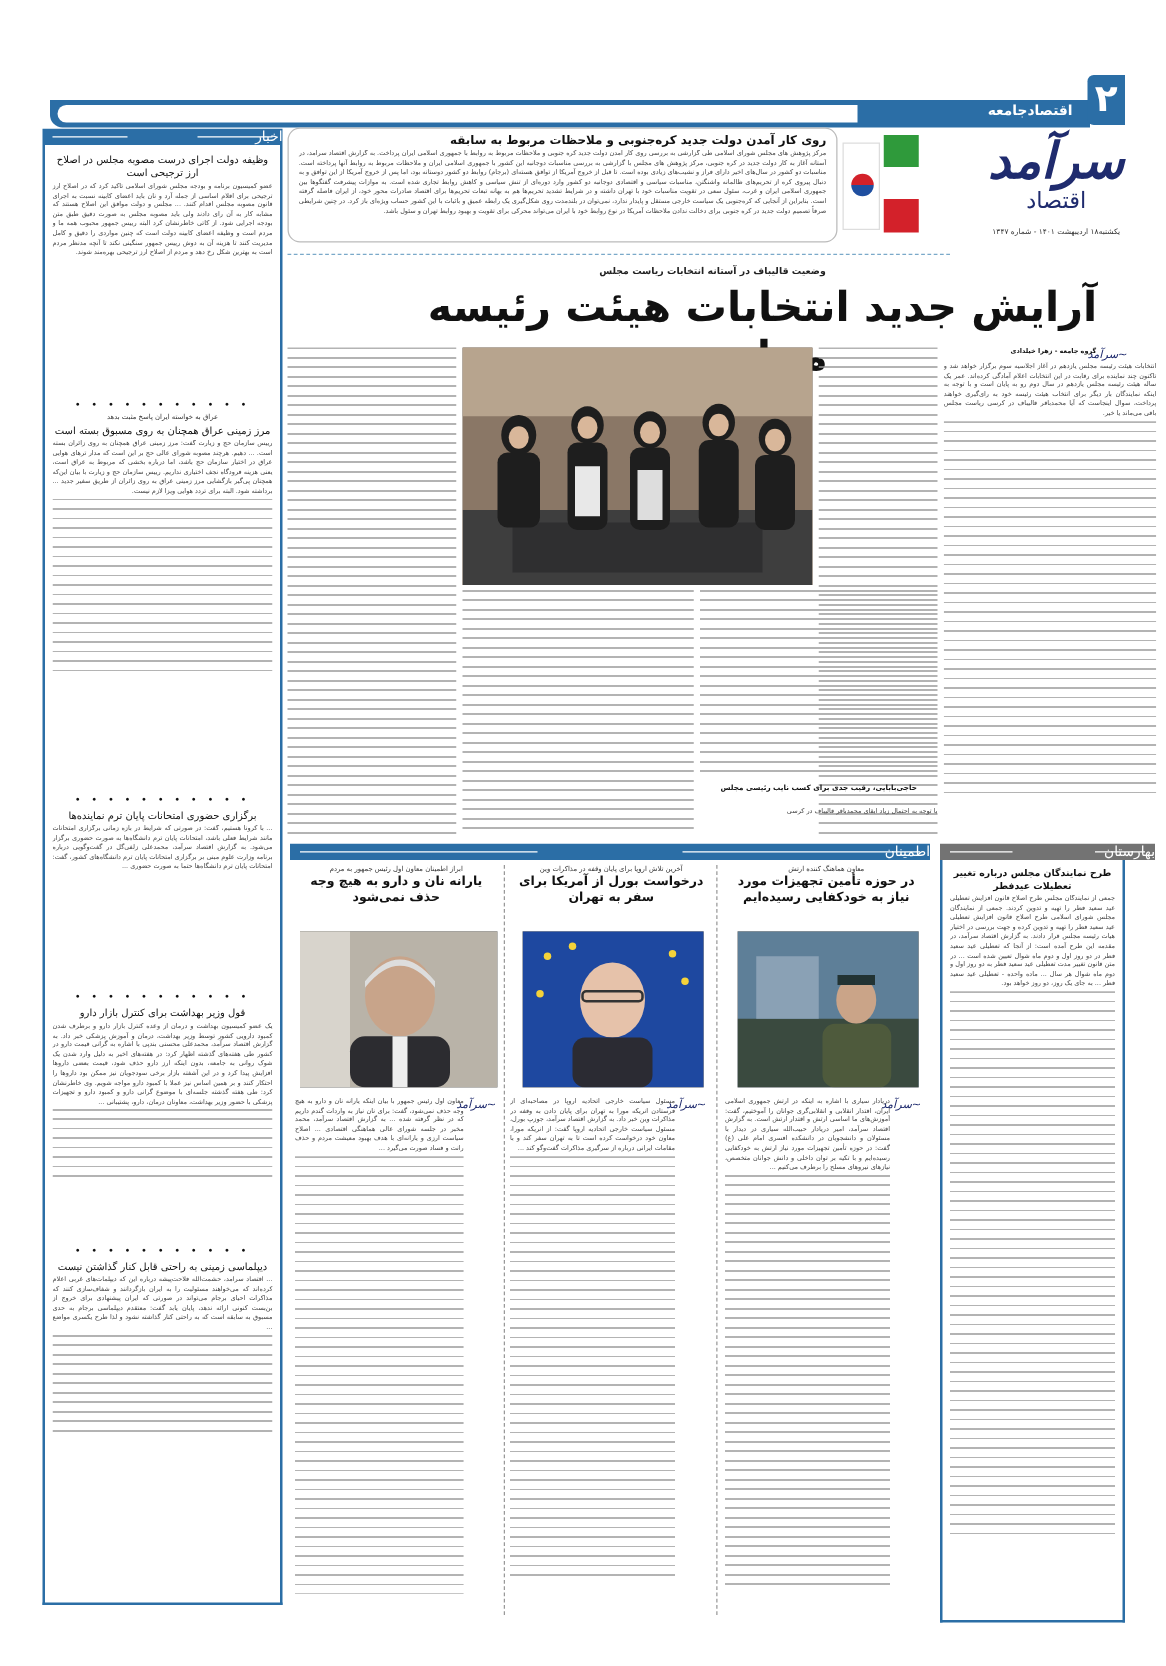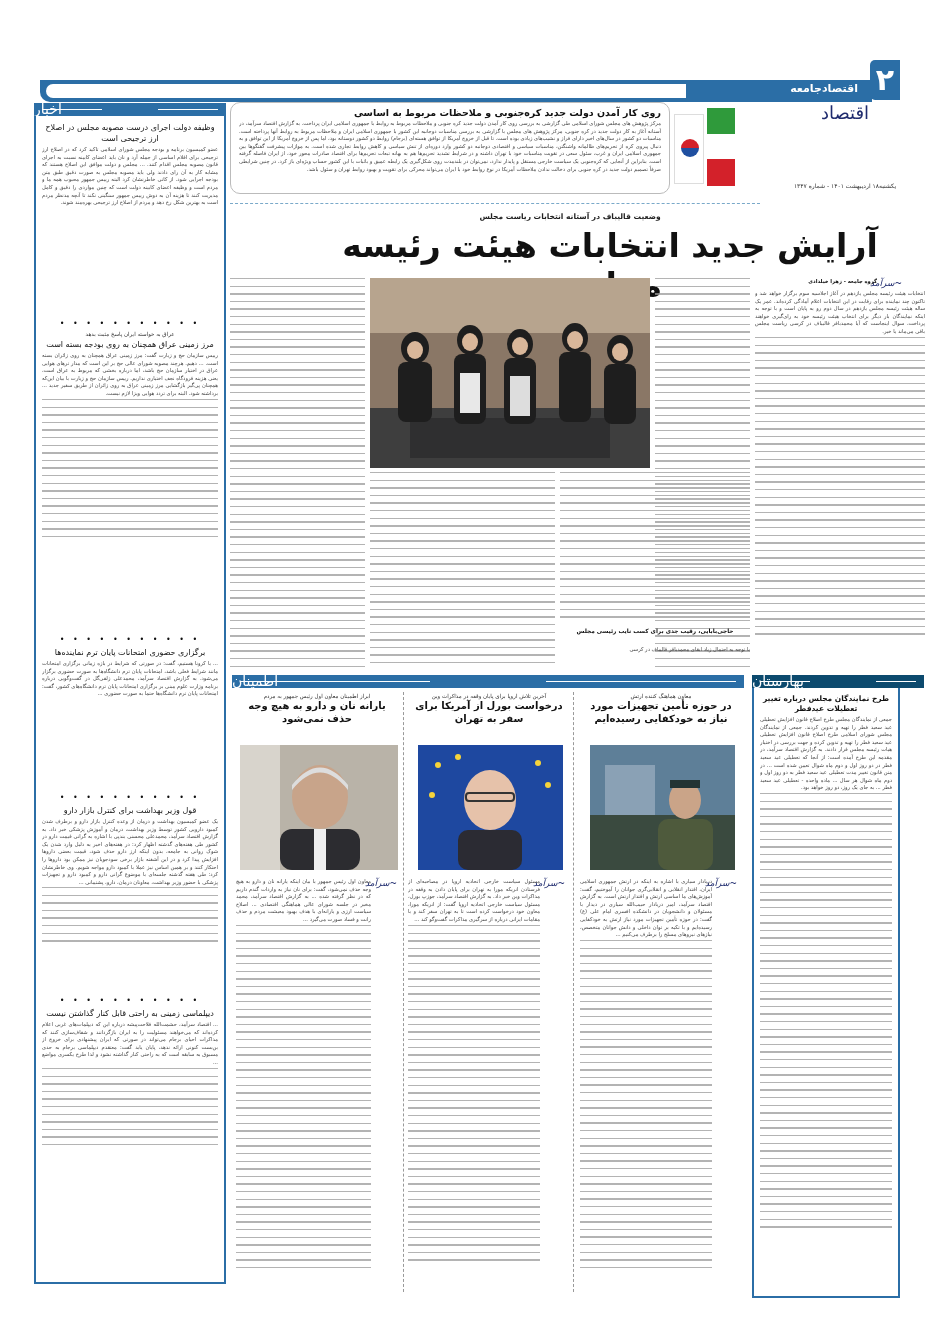--- a/index.html
+++ b/index.html
@@ -34,29 +34,29 @@
   .dotted-sep { left: 230px; top: 203px; width: 530px; height: 0; border-top: 1px dashed #7aa9c9; }
 
   
   .kicker { left: 300px; top: 212px; width: 540px; text-align: center; font-size: 7.5px; font-weight: bold; color: #222; }
   .headline { left: 300px; top: 226px; width: 620px; text-align: center; font-size: 33px; font-weight: bold; color: #111; letter-spacing: -1px; }
 
   .main-photo { left: 370px; top: 278px; width: 280px; height: 190px; overflow: hidden; background: #7b6a5a; }
 
   
   .akhbar-band { left: 34px; top: 103px; width: 192px; height: 13px; background: #2b6ea6; }
-  .band-title { position: absolute; left: 0; right: 0; top: 0; text-align: left; color: #fff; font-size: 14px; line-height: 13px; }
+  .band-title { position: absolute; left: 0; right: 0; top: 0; text-align: right; color: #fff; font-size: 11px; line-height: 13px; }
   .band-line { position: absolute; top: 6px; height: 1px; background: #fff; }
   .akhbar-box { left: 34px; top: 116px; width: 192px; height: 1168px; border: 2px solid #2b6ea6; border-top: none; padding: 4px 6px; }
   .akhbar-box h3 { font-size: 8px; font-weight: normal; text-align: center; color: #111; line-height: 11px; margin: 2px 0; }
   .akhbar-box .kick { font-size: 5.5px; text-align: center; color: #333; margin-top: 3px; }
   .dots { text-align: center; color: #111; letter-spacing: 3px; font-size: 8px; margin: 3px 0; }
 
   
-  .bah-band { left: 752px; top: 675px; width: 172px; height: 13px; background: #0c4a6e; }
+  .bah-band { left: 752px; top: 675px; width: 172px; height: 13px; background: #737373; }
   .bah-box { left: 752px; top: 688px; width: 148px; height: 610px; border: 2px solid #2b6ea6; border-top: none; padding: 4px 6px; }
   .bah-box h3 { font-size: 7.5px; font-weight: bold; text-align: center; color: #111; line-height: 10px; margin: 2px 0; }
 
   
   .barg-band { left: 232px; top: 675px; width: 512px; height: 13px; background: #2b6ea6; }
   .col { width: 162px; }
   .col .kick { font-size: 5.5px; text-align: center; color: #333; }
   .col h3 { font-size: 10px; font-weight: bold; text-align: center; color: #111; line-height: 13px; }
   .vsep { width: 0; border-left: 1px dashed #999; }
 
@@ -67,32 +67,33 @@
 </head>
 <body>
 
 <div class="abs section-band">
   <div class="inner"></div>
   <span class="section-title">اقتصادجامعه</span>
 </div>
 <div class="abs page-num">۲</div>
 
 <div class="abs logo">
+  <div class="big">سرآمد</div>
   <div class="small">اقتصاد</div>
 </div>
 <div class="abs issue">یکشنبه۱۸ اردیبهشت ۱۴۰۱ - شماره ۱۳۴۷</div>
 
 <div class="abs flag-box">
   <div class="flag-korea">
       <div class="yin"></div>
     </div>
   <div class="flag-iran"></div>
 </div>
 <div class="abs topnews">
-  <h2>روی کار آمدن دولت جدید کره‌جنوبی و ملاحظات مربوط به اساسی</h2>
+  <h2>روی کار آمدن دولت جدید کره‌جنوبی و ملاحظات مربوط به سابقه</h2>
   <div class="txt" style="height:72px;">مرکز پژوهش های مجلس شورای اسلامی طی گزارشی به بررسی روی کار آمدن دولت جدید کره جنوبی و ملاحظات مربوط به روابط با جمهوری اسلامی ایران پرداخت. به گزارش اقتصاد سرآمد، در آستانه آغاز به کار دولت جدید در کره جنوبی، مرکز پژوهش های مجلس با گزارشی به بررسی مناسبات دوجانبه این کشور با جمهوری اسلامی ایران و ملاحظات مربوط به روابط آنها پرداخته است. مناسبات دو کشور در سال‌های اخیر دارای فراز و نشیب‌های زیادی بوده است. تا قبل از خروج آمریکا از توافق هسته‌ای (برجام) روابط دو کشور دوستانه بود، اما پس از خروج آمریکا از این توافق و به دنبال پیروی کره از تحریم‌های ظالمانه واشنگتن، مناسبات سیاسی و اقتصادی دوجانبه دو کشور وارد دوره‌ای از تنش سیاسی و کاهش روابط تجاری شده است. به موازات پیشرفت گفتگوها بین جمهوری اسلامی ایران و غرب، سئول سعی در تقویت مناسبات خود با تهران داشته و در شرایط تشدید تحریم‌ها هم به بهانه تبعات تحریم‌ها برای اقتصاد صادرات محور خود، از ایران فاصله گرفته است. بنابراین از آنجایی که کره‌جنوبی یک سیاست خارجی مستقل و پایدار ندارد، نمی‌توان در بلندمدت روی شکل‌گیری یک رابطه عمیق و باثبات با این کشور حساب ویژه‌ای باز کرد. در چنین شرایطی صرفاً تصمیم دولت جدید در کره جنوبی برای دخالت ندادن ملاحظات آمریکا در نوع روابط خود با ایران می‌تواند محرکی برای تقویت و بهبود روابط تهران و سئول باشد.</div>
 </div>
 
 <div class="abs dotted-sep"></div>
 
 <div class="abs kicker">وضعیت قالیباف در آستانه انتخابات ریاست مجلس</div>
 <div class="abs headline">آرایش جدید انتخابات هیئت رئیسه مجلس</div>
 
 <div class="abs sig" style="left:880px; top:278px;">~سرآمد</div>
 <div class="abs txt" style="left:755px; top:278px; width:122px; font-weight:bold; color:#111;">گروه جامعه - زهرا خیلدادی</div>
@@ -145,21 +146,21 @@
   <div class="band-title">اخبار</div>
 </div>
 <div class="abs akhbar-box">
   <div>
     <h3>وظیفه دولت اجرای درست مصوبه مجلس در اصلاح ارز ترجیحی است</h3>
     <div class="txt" style="height:170px;">عضو کمیسیون برنامه و بودجه مجلس شورای اسلامی تاکید کرد که در اصلاح ارز ترجیحی برای اقلام اساسی از جمله آرد و نان باید اعضای کابینه نسبت به اجرای قانون مصوبه مجلس اقدام کنند. ... مجلس و دولت موافق این اصلاح هستند که مشابه کار به آن رای دادند ولی باید مصوبه مجلس به صورت دقیق طبق متن بودجه اجرایی شود. از کاتی خاطرنشان کرد البته رییس جمهور محبوب همه ما و مردم است و وظیفه اعضای کابینه دولت است که چنین مواردی را دقیق و کامل مدیریت کنند تا هزینه آن به دوش رییس جمهور سنگینی نکند تا آنچه مدنظر مردم است به بهترین شکل رخ دهد و مردم از اصلاح ارز ترجیحی بهره‌مند شوند.</div>
   </div>
   <div class="dots">• • • • • • • • • • •</div>
   <div>
     <div class="kick">عراق به خواسته ایران پاسخ مثبت بدهد</div>
-    <h3>مرز زمینی عراق همچنان به روی بودجه بسته است</h3>
+    <h3>مرز زمینی عراق همچنان به روی مسبوق بسته است</h3>
     <div class="txt" style="height:280px;">
       <p>رییس سازمان حج و زیارت گفت: مرز زمینی عراق همچنان به روی زائران بسته است. ... دهیم. هرچند مصوبه شورای عالی حج بر این است که مدار ترهای هوایی عراق در اختیار سازمان حج باشد، اما درباره بخشی که مربوط به عراق است، یعنی هزینه فرودگاه نجف اختیاری نداریم. رییس سازمان حج و زیارت با بیان این‌که همچنان پی‌گیر بازگشایی مرز زمینی عراق به روی زائران از طریق سفیر جدید ... برداشته شود. البته برای تردد هوایی ویزا لازم نیست.</p>
       <div class="fill-lines" style="height:140px;"></div>
     </div>
   </div>
   <div class="dots">• • • • • • • • • • •</div>
   <div>
     <h3>برگزاری حضوری امتحانات پایان ترم نماینده‌ها</h3>
     <div class="txt" style="height:130px;">... با کرونا هستیم، گفت: در صورتی که شرایط در بازه زمانی برگزاری امتحانات مانند شرایط فعلی باشد، امتحانات پایان ترم دانشگاه‌ها به صورت حضوری برگزار می‌شود. به گزارش اقتصاد سرآمد، محمدعلی زلفی‌گل در گفت‌وگویی درباره برنامه وزارت علوم مبنی بر برگزاری امتحانات پایان ترم دانشگاه‌های کشور، گفت: امتحانات پایان ترم دانشگاه‌ها حتما به صورت حضوری ...</div>
   </div>

